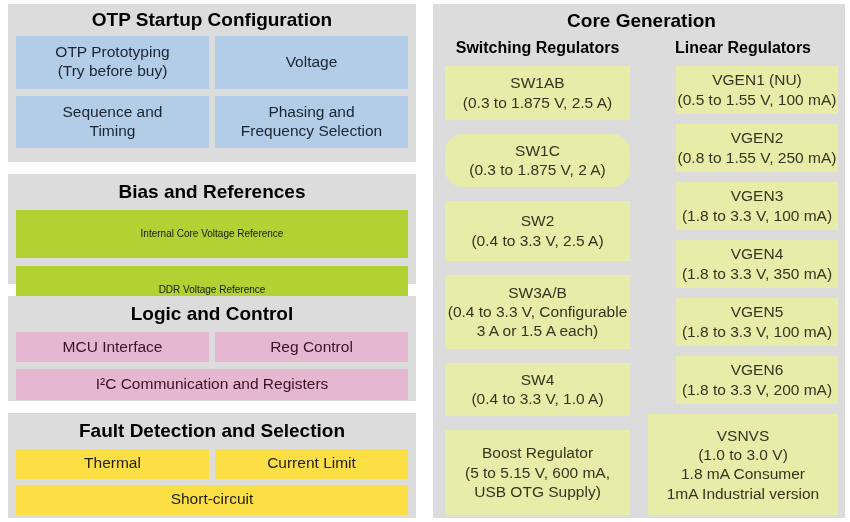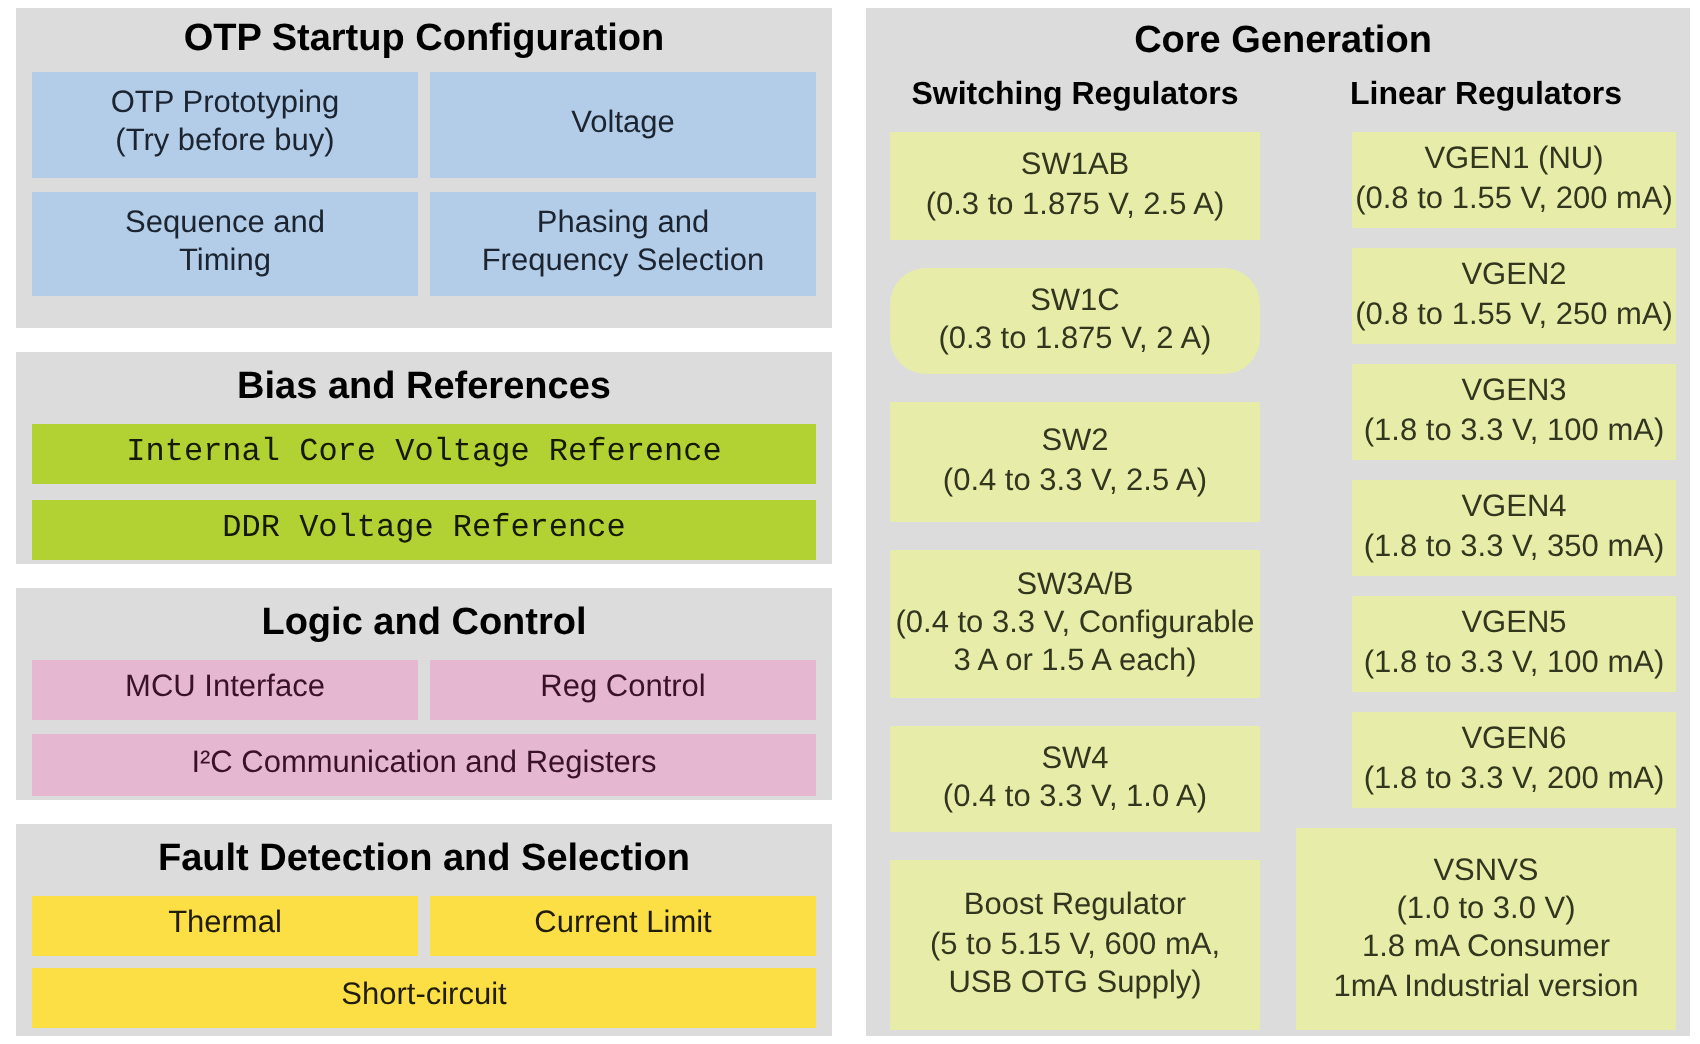--- a/index.html
+++ b/index.html
@@ -27,21 +27,21 @@
   .panel-otp .grid2{grid-template-rows:53px 52px;}
   .box{
     display:flex;align-items:center;justify-content:center;
     text-align:center;white-space:pre-line;
     font-size:15.5px;line-height:1.22;
   }
   .box-blue{background:var(--c-blue,#b3cde8);color:var(--c-blue-text,#1b2430);}
   .stack{display:flex;flex-direction:column;gap:8px;}
   .panel-logic .stack{gap:7px;}
   .panel-fault .stack{gap:6px;}
-  .box-green{background:var(--c-green,#b2d234);color:var(--c-green-text,#151a05);height:30px;font-size:16px;font-family:Liberation Mono, monospace;}
+  .box-green{background:var(--c-green,#b2d234);color:var(--c-green-text,#151a05);height:48px;font-size:10px;}
   .box-pink{background:var(--c-pink,#e5b7d0);color:var(--c-pink-text,#3a1228);height:30px;}
   .box-pink.wide{height:31px;}
   .box-yellow{background:var(--c-yellow,#fcdf45);color:var(--c-yellow-text,#201c0a);height:30px;}
   .panel-logic .grid2,.panel-fault .grid2{row-gap:0;}
 
   .panel-power{flex:1;display:flex;flex-direction:column;box-sizing:border-box;padding:0 7px 0 12px;}
   .power-title{font-weight:bold;font-size:19px;line-height:1.2;text-align:center;padding:6px 0 0;color:var(--c-title-text,#000);}
   .power-headers,.power-cols{display:grid;grid-template-columns:185px 1fr;column-gap:18px;}
   .power-headers{margin-top:6px;}
   .power-header{font-weight:bold;font-size:16px;text-align:center;color:var(--c-title-text,#000);}
@@ -148,21 +148,21 @@
         <div class="pbox">
           <div>Boost Regulator</div>
           <div>(5 to 5.15 V, 600 mA,
 USB OTG Supply)</div>
         </div>
       </div>
 
       <div class="pcol pcol-linear">
         <div class="pbox">
           <div>VGEN1 (NU)</div>
-          <div>(0.8 to 1.55 V, 200 mA)</div>
+          <div>(0.5 to 1.55 V, 100 mA)</div>
         </div>
         <div class="pbox">
           <div>VGEN2</div>
           <div>(0.8 to 1.55 V, 250 mA)</div>
         </div>
         <div class="pbox">
           <div>VGEN3</div>
           <div>(1.8 to 3.3 V, 100 mA)</div>
         </div>
         <div class="pbox">

